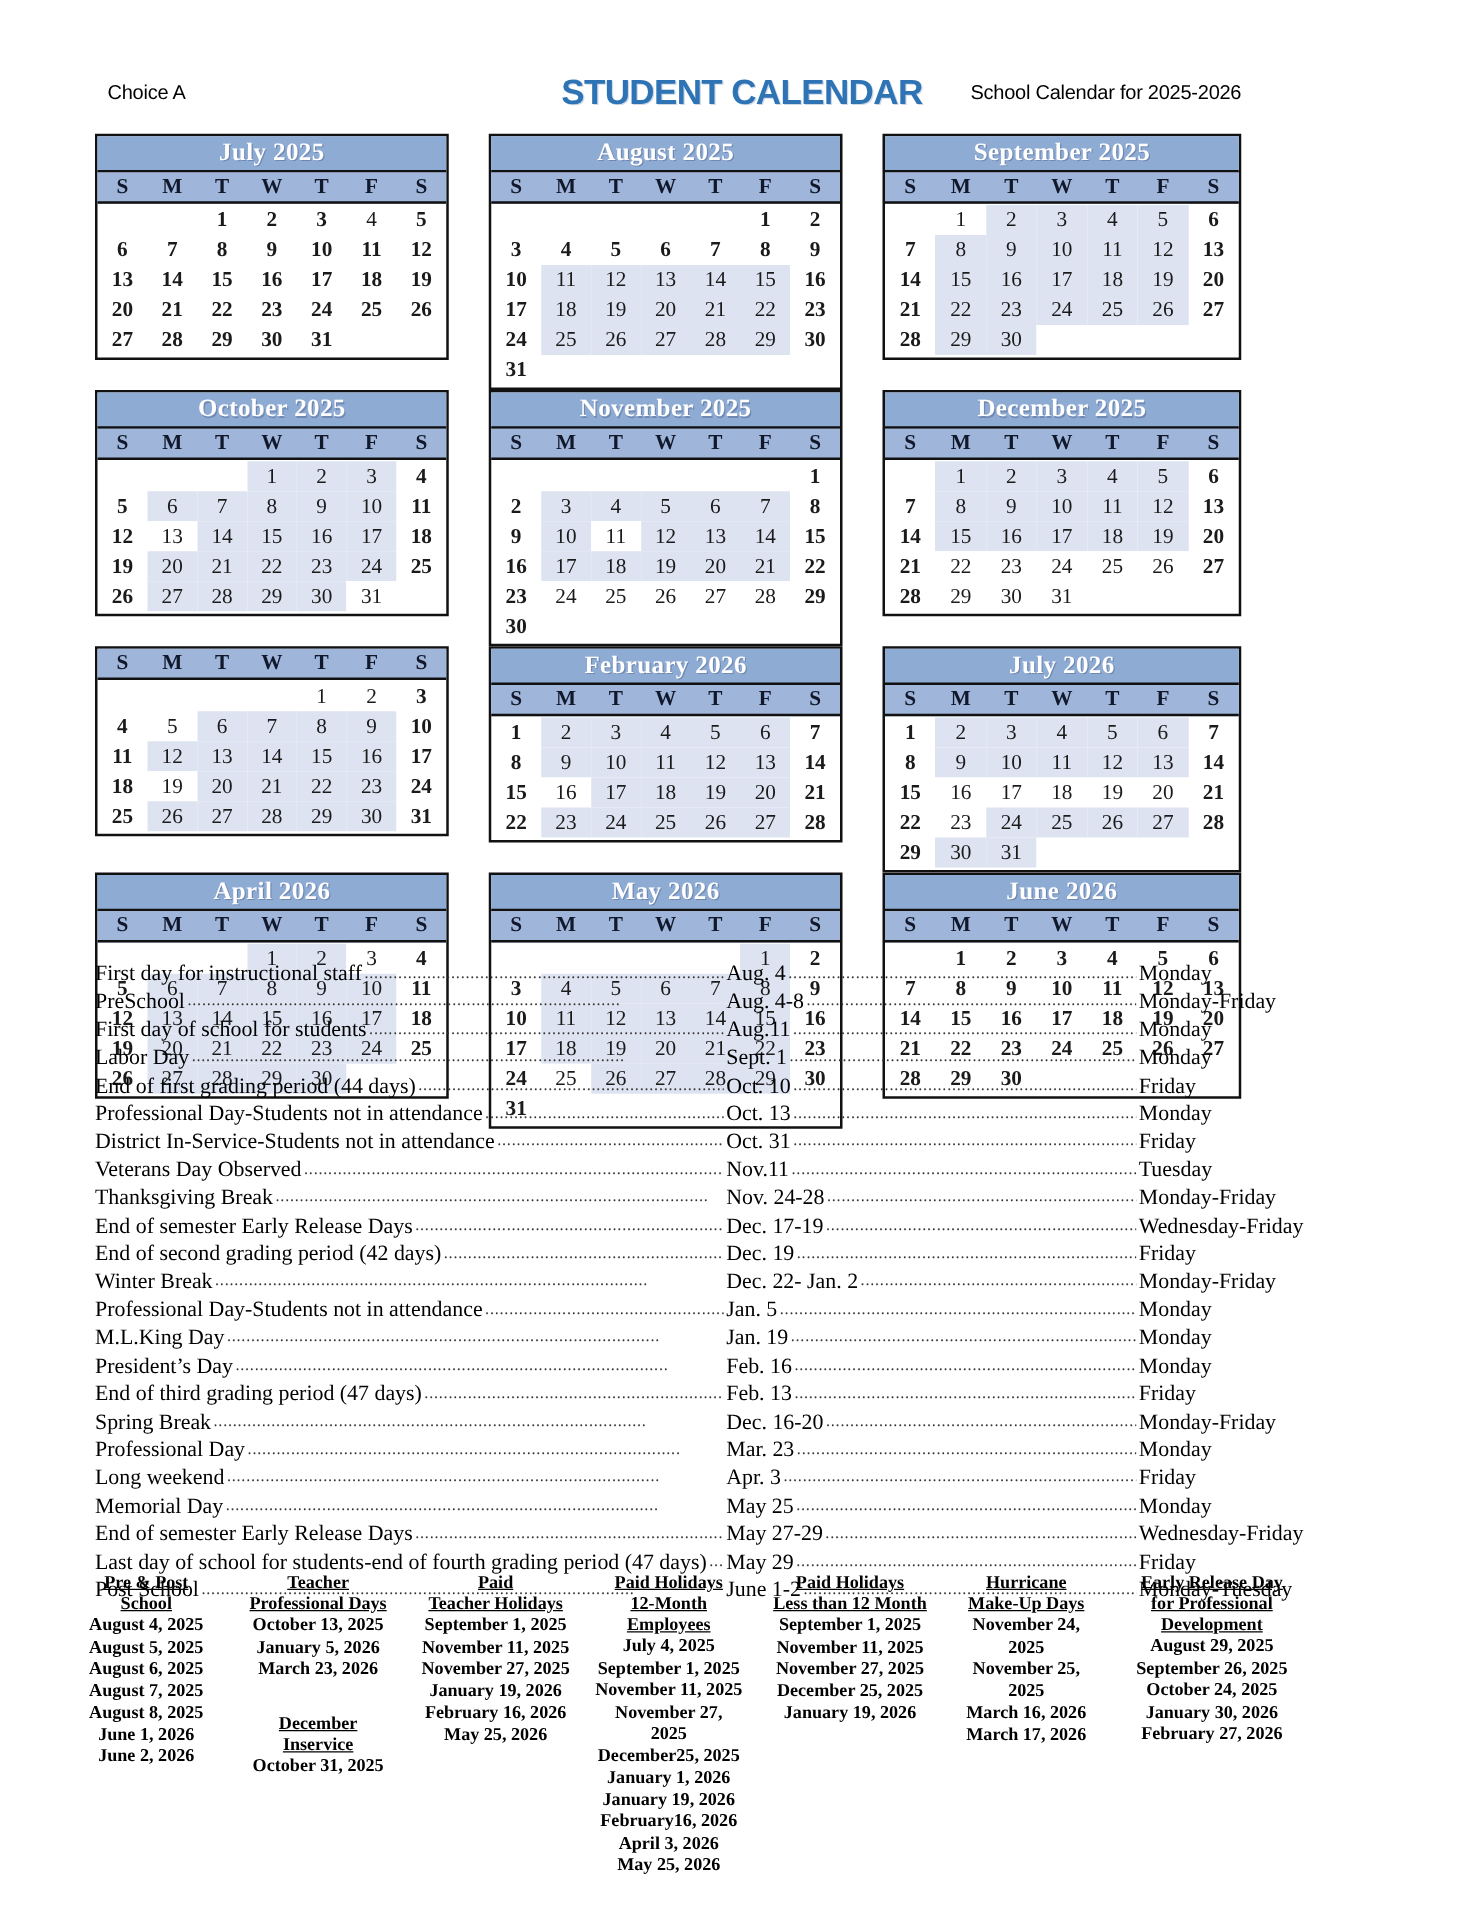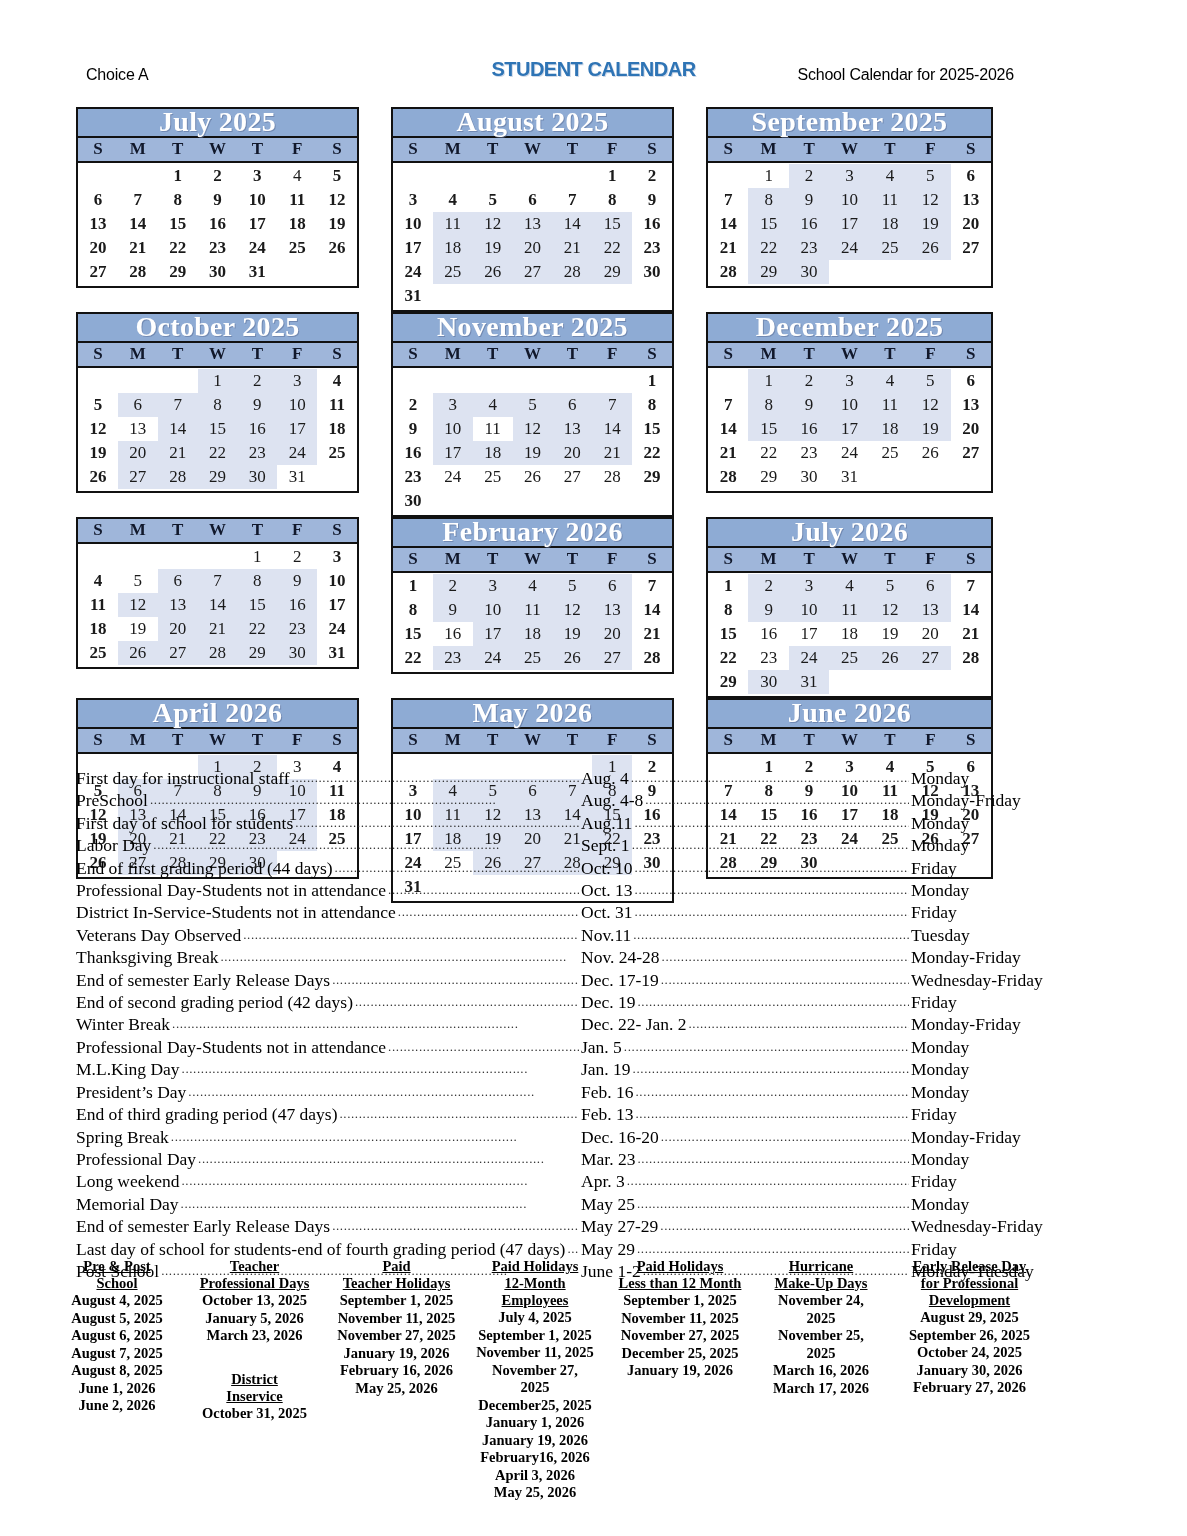--- a/index.html
+++ b/index.html
@@ -33,29 +33,29 @@
     font-size: 16px;
     letter-spacing: -0.2px;
   }
   .main-title {
     position: absolute;
     left: 0;
     top: 0;
     width: 1187px;
     text-align: center;
     font-family: "Liberation Sans", sans-serif;
-    font-size: 20px;
+    font-size: 28px;
     font-weight: bold;
     color: #2e74b5;
     letter-spacing: -0.5px;
     text-shadow: 1px 1px 0 #cfd9e8;
   }
   .school-year-label {
     position: absolute;
-    right: 173px;
+    right: 194px;
     top: 8px;
     font-family: "Liberation Sans", sans-serif;
     font-size: 16px;
     letter-spacing: -0.2px;
   }
 
   
   .calendar-grid {
     position: absolute;
     top: 107px;
@@ -72,21 +72,21 @@
     background: #ffffff;
     box-sizing: border-box;
     margin-bottom: 0px;
   }
   .month-title {
     background: #8eabd4;
     color: #ffffff;
     text-align: center;
     font-family: "Liberation Serif", serif;
     font-weight: bold;
-    font-size: 28px;
+    font-size: 20px;
     line-height: 22px;
     padding: 2px 0 3px 0;
     border-bottom: 2px solid #111111;
     text-shadow: 1px 1px 0 rgba(90,110,150,0.55);
     letter-spacing: 0.3px;
   }
   .dow-row {
     display: grid;
     grid-template-columns: repeat(7, 1fr);
     background: #9fb6da;
@@ -1023,21 +1023,21 @@
       <div class="bcol-item">June 1, 2026</div>
       <div class="bcol-item">June 2, 2026</div>
     </div>
     <div class="bcol">
       <div class="bcol-title">Teacher</div>
       <div class="bcol-title">Professional Days</div>
       <div class="bcol-item">October 13, 2025</div>
       <div class="bcol-item">January 5, 2026</div>
       <div class="bcol-item">March 23, 2026</div>
       <div class="bcol-sub">
-        <div class="bcol-title">District</div>
+        <div class="bcol-title">December</div>
         <div class="bcol-title">Inservice</div>
         <div class="bcol-item">October 31, 2025</div>
       </div>
     </div>
     <div class="bcol">
       <div class="bcol-title">Paid</div>
       <div class="bcol-title">Teacher Holidays</div>
       <div class="bcol-item">September 1, 2025</div>
       <div class="bcol-item">November 11, 2025</div>
       <div class="bcol-item">November 27, 2025</div>

